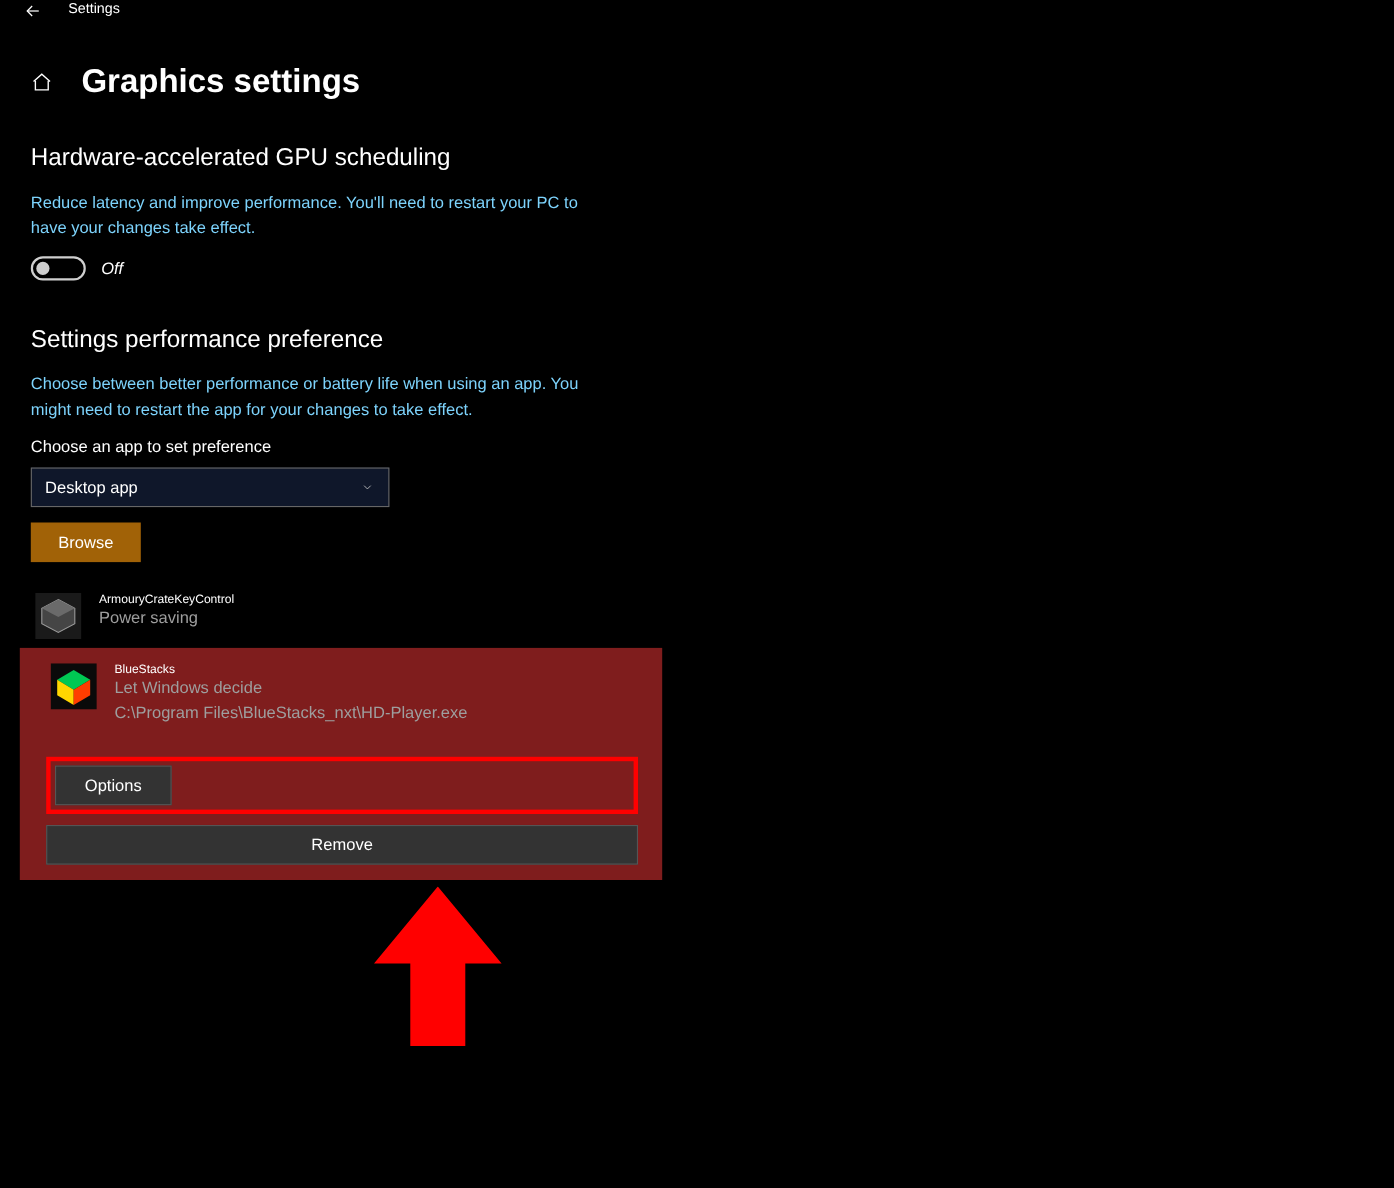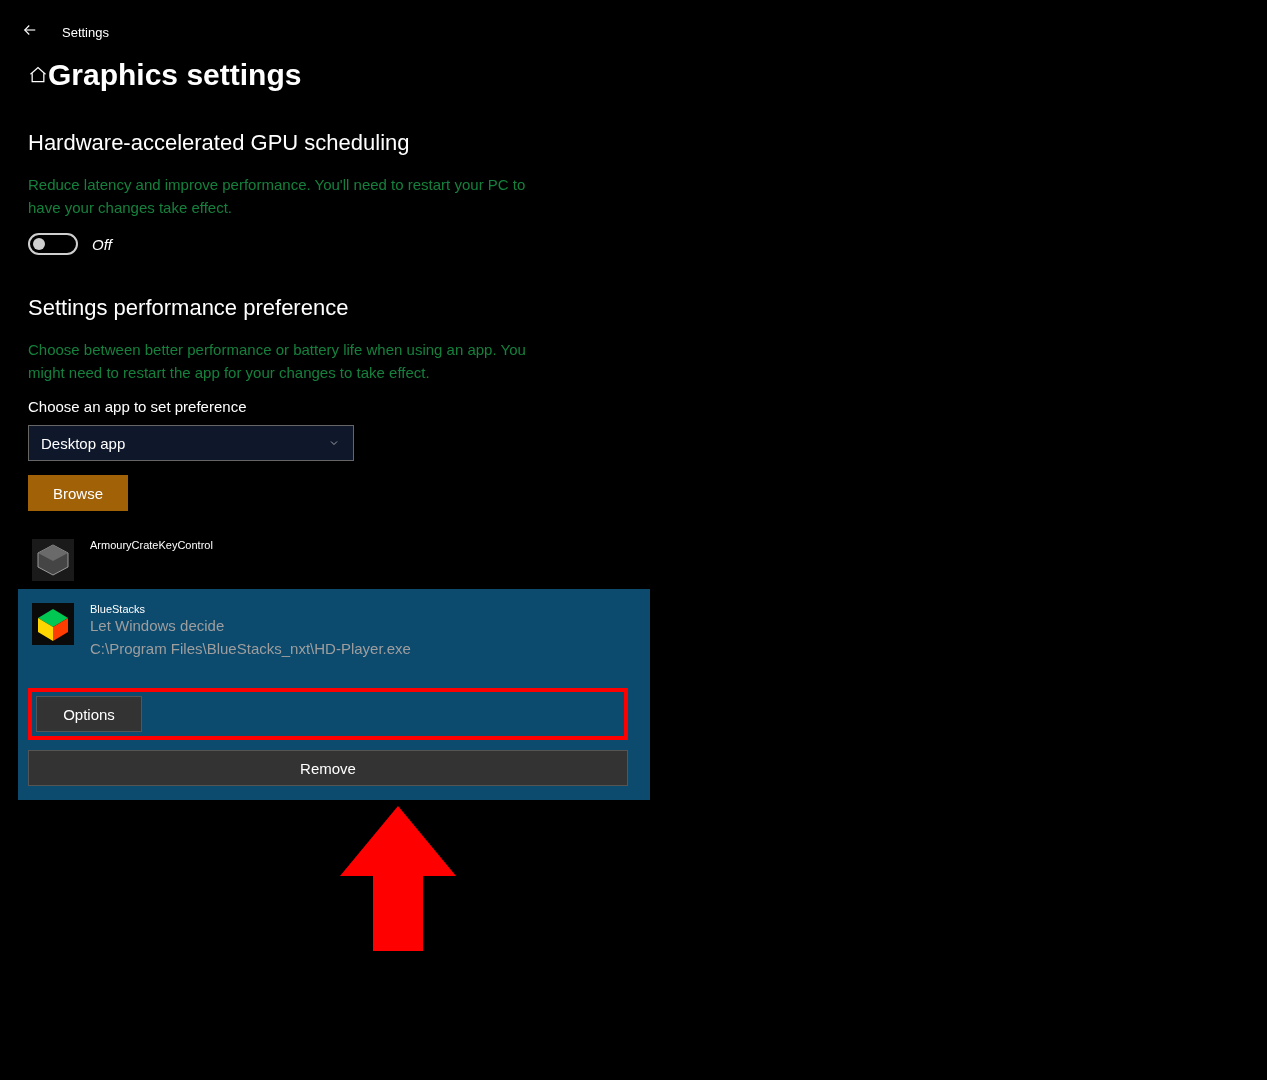--- a/index.html
+++ b/index.html
@@ -8,44 +8,45 @@
   color: #fff;
   font-family: "Segoe UI", Arial, sans-serif;
   width: 1267px;
   height: 1080px;
   overflow: hidden;
   font-size: 15px;
 }
 .titlebar {
   height: 40px;
   display: flex;
-  align-items: flex-end;
+  align-items: flex-start;
   padding: 0 10px;
   gap: 22px;
 }
 .back-arrow {
   width: 20px; height: 20px;
   display: flex; align-items: center; justify-content: center;
   cursor: pointer;
   margin-left: 10px;
 }
 .titlebar-title { font-size: 13px; color: #fff; }
 .content { padding: 18px 28px; max-width: 700px; }
 .page-header {
   display: flex;
   align-items: center;
+  gap: 26px;
   margin-bottom: 38px;
 }
 .home-icon {
   width: 20px; height: 20px;
   display: flex; align-items: center; justify-content: center;
 }
 .page-title { font-size: 30px; font-weight: 600; color: #fff; }
 .section-title { font-size: 22px; font-weight: 400; margin-bottom: 18px; }
-.section-desc { font-size: 15px; color: #15803d; line-height: 1.5; margin-bottom: 14px; max-width: 500px; }
+.section-desc { font-size: 15px; color: #7dd3fc; line-height: 1.5; margin-bottom: 14px; max-width: 500px; }
 .toggle-row {
   display: flex; align-items: center; gap: 14px; margin-bottom: 40px; font-style: italic;
 }
 .toggle {
   width: 50px; height: 22px;
   border: 2px solid #cfcfcf;
   border-radius: 20px;
   position: relative;
   cursor: pointer;
   background: #000;
@@ -93,23 +94,23 @@
 }
 .app-icon {
   width: 42px; height: 42px;
   flex-shrink: 0;
   display: flex; align-items: center; justify-content: center;
 }
 .app-info { flex: 1; }
 .app-name { font-size: 11px; color: #fff; }
 .app-sub { font-size: 15px; color: #9e9e9e; line-height: 1.5; }
 .app-card {
-  background: #0c4a6e;
-  padding: 14px 10px 14px 10px;
-  width: 632px;
+  background: #7f1d1d;
+  padding: 14px 10px 14px 24px;
+  width: 584px;
   margin-left: -10px;
 }
 .card-actions {
   display: flex; justify-content: flex-end; gap: 10px;
   margin-top: 28px; padding-right: 12px; flex-direction: column;
 }
 .highlight-box {
   border: 4px solid #f00;
   padding: 4px;
 }
@@ -171,20 +172,21 @@
   <div class="app-row">
     <div class="app-icon">
       <svg width="42" height="42" viewBox="0 0 42 42">
         <rect x="0" y="0" width="42" height="42" fill="#1a1a1a"></rect>
         <polygon points="21,6 36,14 36,28 21,36 6,28 6,14" fill="#454545" stroke="#9a9a9a" stroke-width="1"></polygon>
         <polygon points="21,6 36,14 21,22 6,14" fill="#6a6a6a"></polygon>
       </svg>
     </div>
     <div class="app-info">
       <div class="app-name">ArmouryCrateKeyControl</div>
+      <div class="app-sub">Power saving</div>
     </div>
   </div>
 
   <div class="app-card">
     <div class="app-row" style="padding:0 4px;">
       <div class="app-icon">
         <svg width="42" height="42" viewBox="0 0 42 42">
           <rect x="0" y="0" width="42" height="42" fill="#0a0a0a"></rect>
           <polygon points="21,6 36,15 21,24 6,15" fill="#00c853"></polygon>
           <polygon points="6,15 21,24 21,38 6,29" fill="#ffd600"></polygon>

